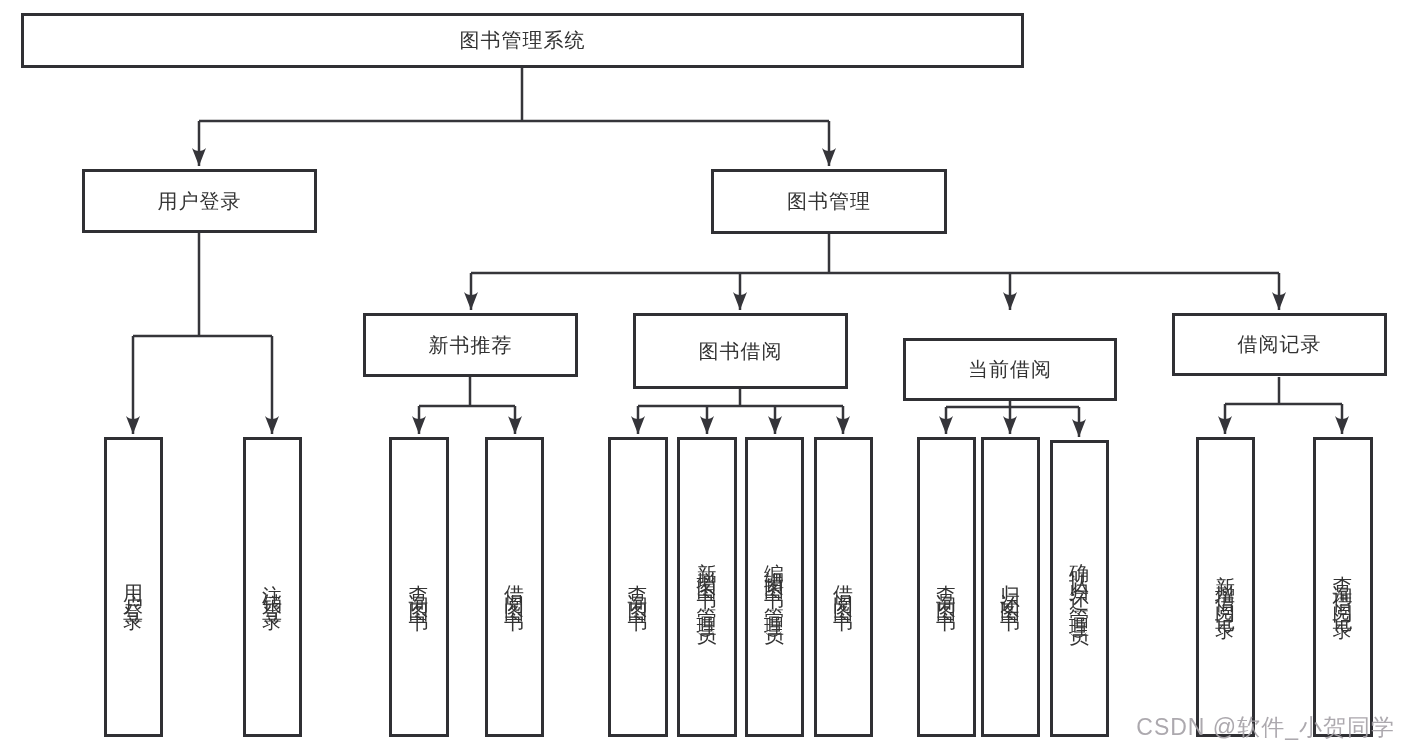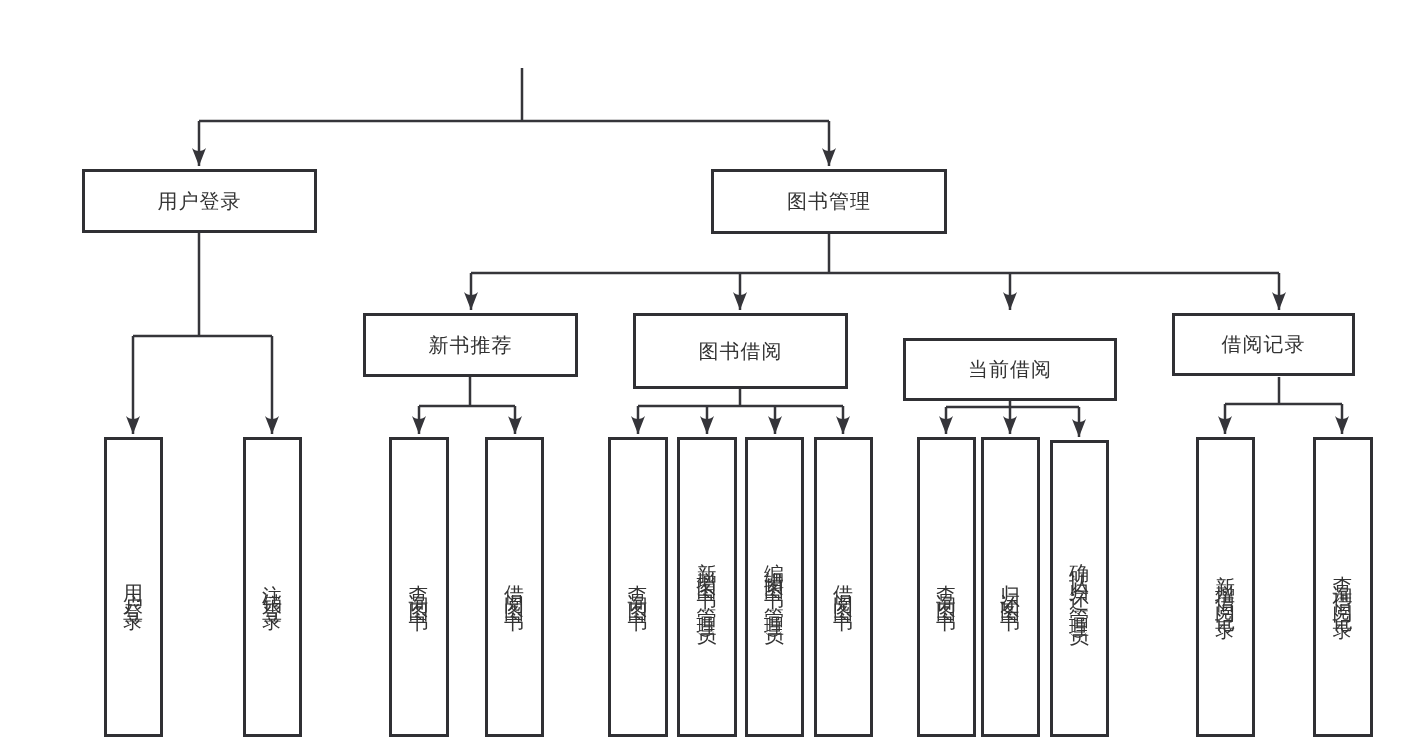--- a/index.html
+++ b/index.html
@@ -17,21 +17,21 @@
   .leaf .vtext{
     writing-mode:vertical-rl;text-orientation:mixed;
     letter-spacing:9px;line-height:1;white-space:nowrap;
   }
   #n-root{left:21px;top:13px;width:1003px;height:55px;}
   #n-login{left:82px;top:169px;width:235px;height:64px;}
   #n-mgmt{left:711px;top:169px;width:236px;height:65px;}
   #n-g1{left:363px;top:313px;width:215px;height:64px;}
   #n-g2{left:633px;top:313px;width:215px;height:76px;}
   #n-g3{left:903px;top:313px;width:214px;height:63px;margin-top:25px;}
-  #n-g4{left:1172px;top:313px;width:183px;height:63px;}
+  #n-g4{left:1172px;top:313px;width:215px;height:63px;}
   #l1{left:104px;width:59px;}
   #l2{left:243px;width:59px;}
   #l3{left:389px;width:60px;}
   #l4{left:485px;width:59px;}
   #l5{left:608px;width:60px;}
   #l6{left:677px;width:60px;}
   #l7{left:745px;width:59px;}
   #l8{left:814px;width:59px;}
   #l9{left:917px;width:59px;}
   #l10{left:981px;width:59px;}
@@ -79,20 +79,21 @@
       <path d="M775,406 V434" marker-end="url(#ah)"></path>
       <path d="M843,406 V434" marker-end="url(#ah)"></path>
       <path d="M946,407 V434" marker-end="url(#ah)"></path>
       <path d="M1010,407 V434" marker-end="url(#ah)"></path>
       <path d="M1079,407 V437" marker-end="url(#ah)"></path>
       <path d="M1225,404 V434" marker-end="url(#ah)"></path>
       <path d="M1342,404 V434" marker-end="url(#ah)"></path>
     </g>
   </svg>
 
+  <div class="node" id="n-root">图书管理系统</div>
 
   <div class="node" id="n-login">用户登录</div>
   <div class="node" id="n-mgmt">图书管理</div>
 
   <div class="node" id="n-g1">新书推荐</div>
   <div class="node" id="n-g2">图书借阅</div>
   <div class="node" id="n-g3">当前借阅</div>
   <div class="node" id="n-g4">借阅记录</div>
 
   <div class="node leaf" id="l1">
@@ -132,13 +133,14 @@
     <span class="vtext">确认归还（管理员）</span>
   </div>
 
   <div class="node leaf" id="l12">
     <span class="vtext">新增借阅记录</span>
   </div>
   <div class="node leaf" id="l13">
     <span class="vtext">查询借阅记录</span>
   </div>
 
+  <div id="watermark">CSDN @软件_小贺同学</div>
 </div>
 
 </body></html>

